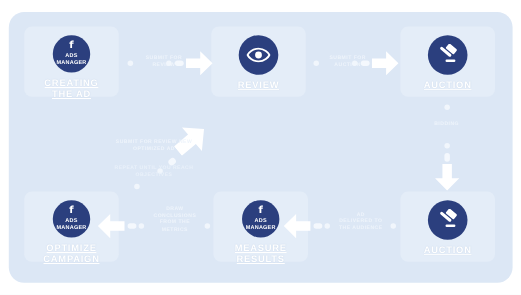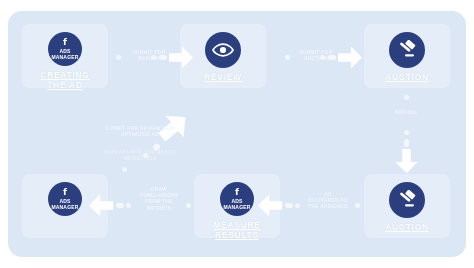--- a/index.html
+++ b/index.html
@@ -58,21 +58,21 @@
     font-size:8.5px;
     font-weight:bold;
     letter-spacing:.7px;
     text-align:center;
     line-height:10px;
     text-shadow:0 0 1px rgba(160,185,215,.6);
     text-decoration:underline;
   }
   
   #node-creating{left:22px;top:24px;width:86px;height:64px;padding-top:8px;}
-  #node-review{left:180px;top:24px;width:86px;height:64px;padding-top:8px;}
+  #node-review{left:192px;top:24px;width:86px;height:64px;padding-top:8px;}
   #node-auction-top{left:364px;top:24px;width:86px;height:64px;padding-top:8px;}
   #node-auction-bottom{left:364px;top:174px;width:86px;height:64px;padding-top:8px;}
   #node-measure{left:194px;top:174px;width:86px;height:64px;padding-top:8px;}
   #node-optimize{left:22px;top:174px;width:86px;height:64px;padding-top:8px;}
 
   
   .arrow{position:absolute;}
   
   .dot{
     position:absolute;
@@ -155,20 +155,22 @@
     <div class="node-label" style="white-space:pre-line;">MEASURE
 RESULTS</div>
   </div>
 
   <div class="node" id="node-optimize">
     <div class="badge">
       <div class="fb-glyph">f</div>
       <div class="badge-l1">ADS</div>
       <div class="badge-l2">MANAGER</div>
     </div>
+    <div class="node-label" style="white-space:pre-line;">OPTIMIZE
+CAMPAIGN</div>
   </div>
 
   <div class="dot" style="left:116px;top:55px;width:5px;height:5px;"></div>
   <div class="caption" style="left:125px;top:50px;width:48px;">SUBMIT FOR
 REVIEW</div>
   <div class="dot" style="left:151px;top:55px;width:5px;height:5px;"></div>
   <div class="pill" style="left:159px;top:55px;width:8px;height:5px;"></div>
   <div class="arrow" style="left:169px;top:45px;">
     <svg width="25" height="25" viewBox="0 0 25 25" aria-hidden="true">
       <path d="M0 8.2 H13 V1.5 L24.2 12.5 L13 23.5 V16.8 H0 Z" fill="#ffffff"></path>

